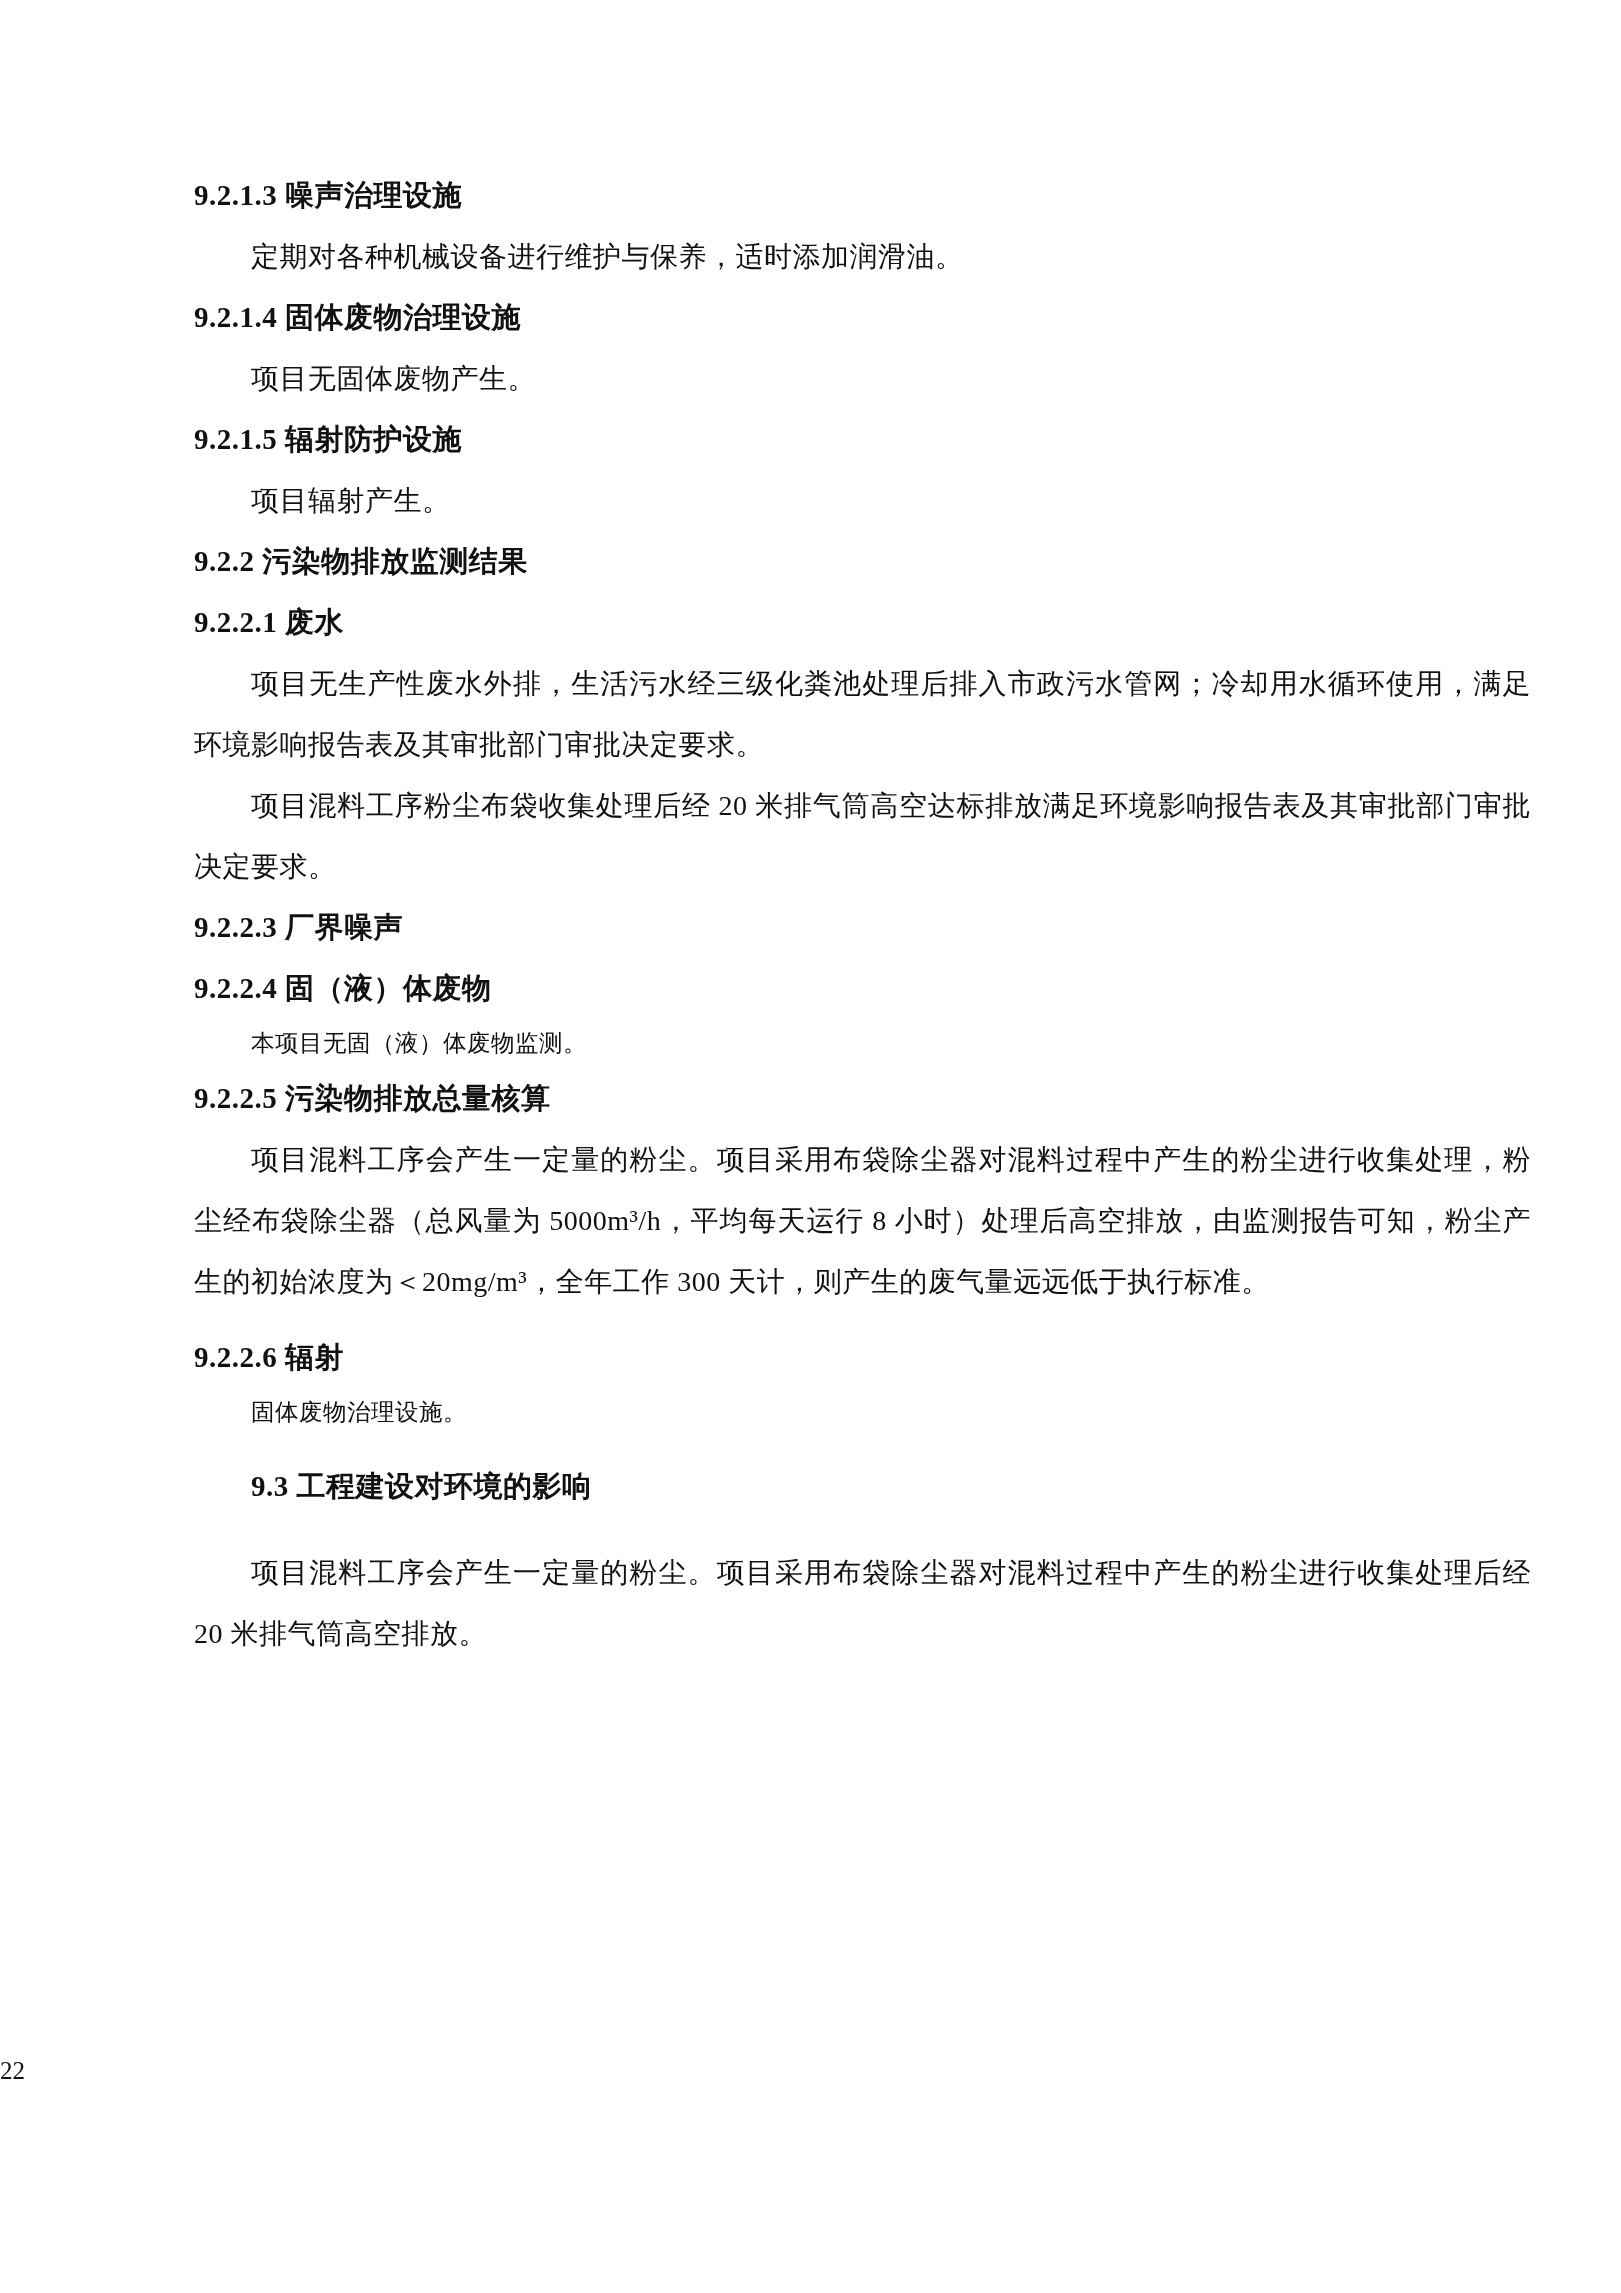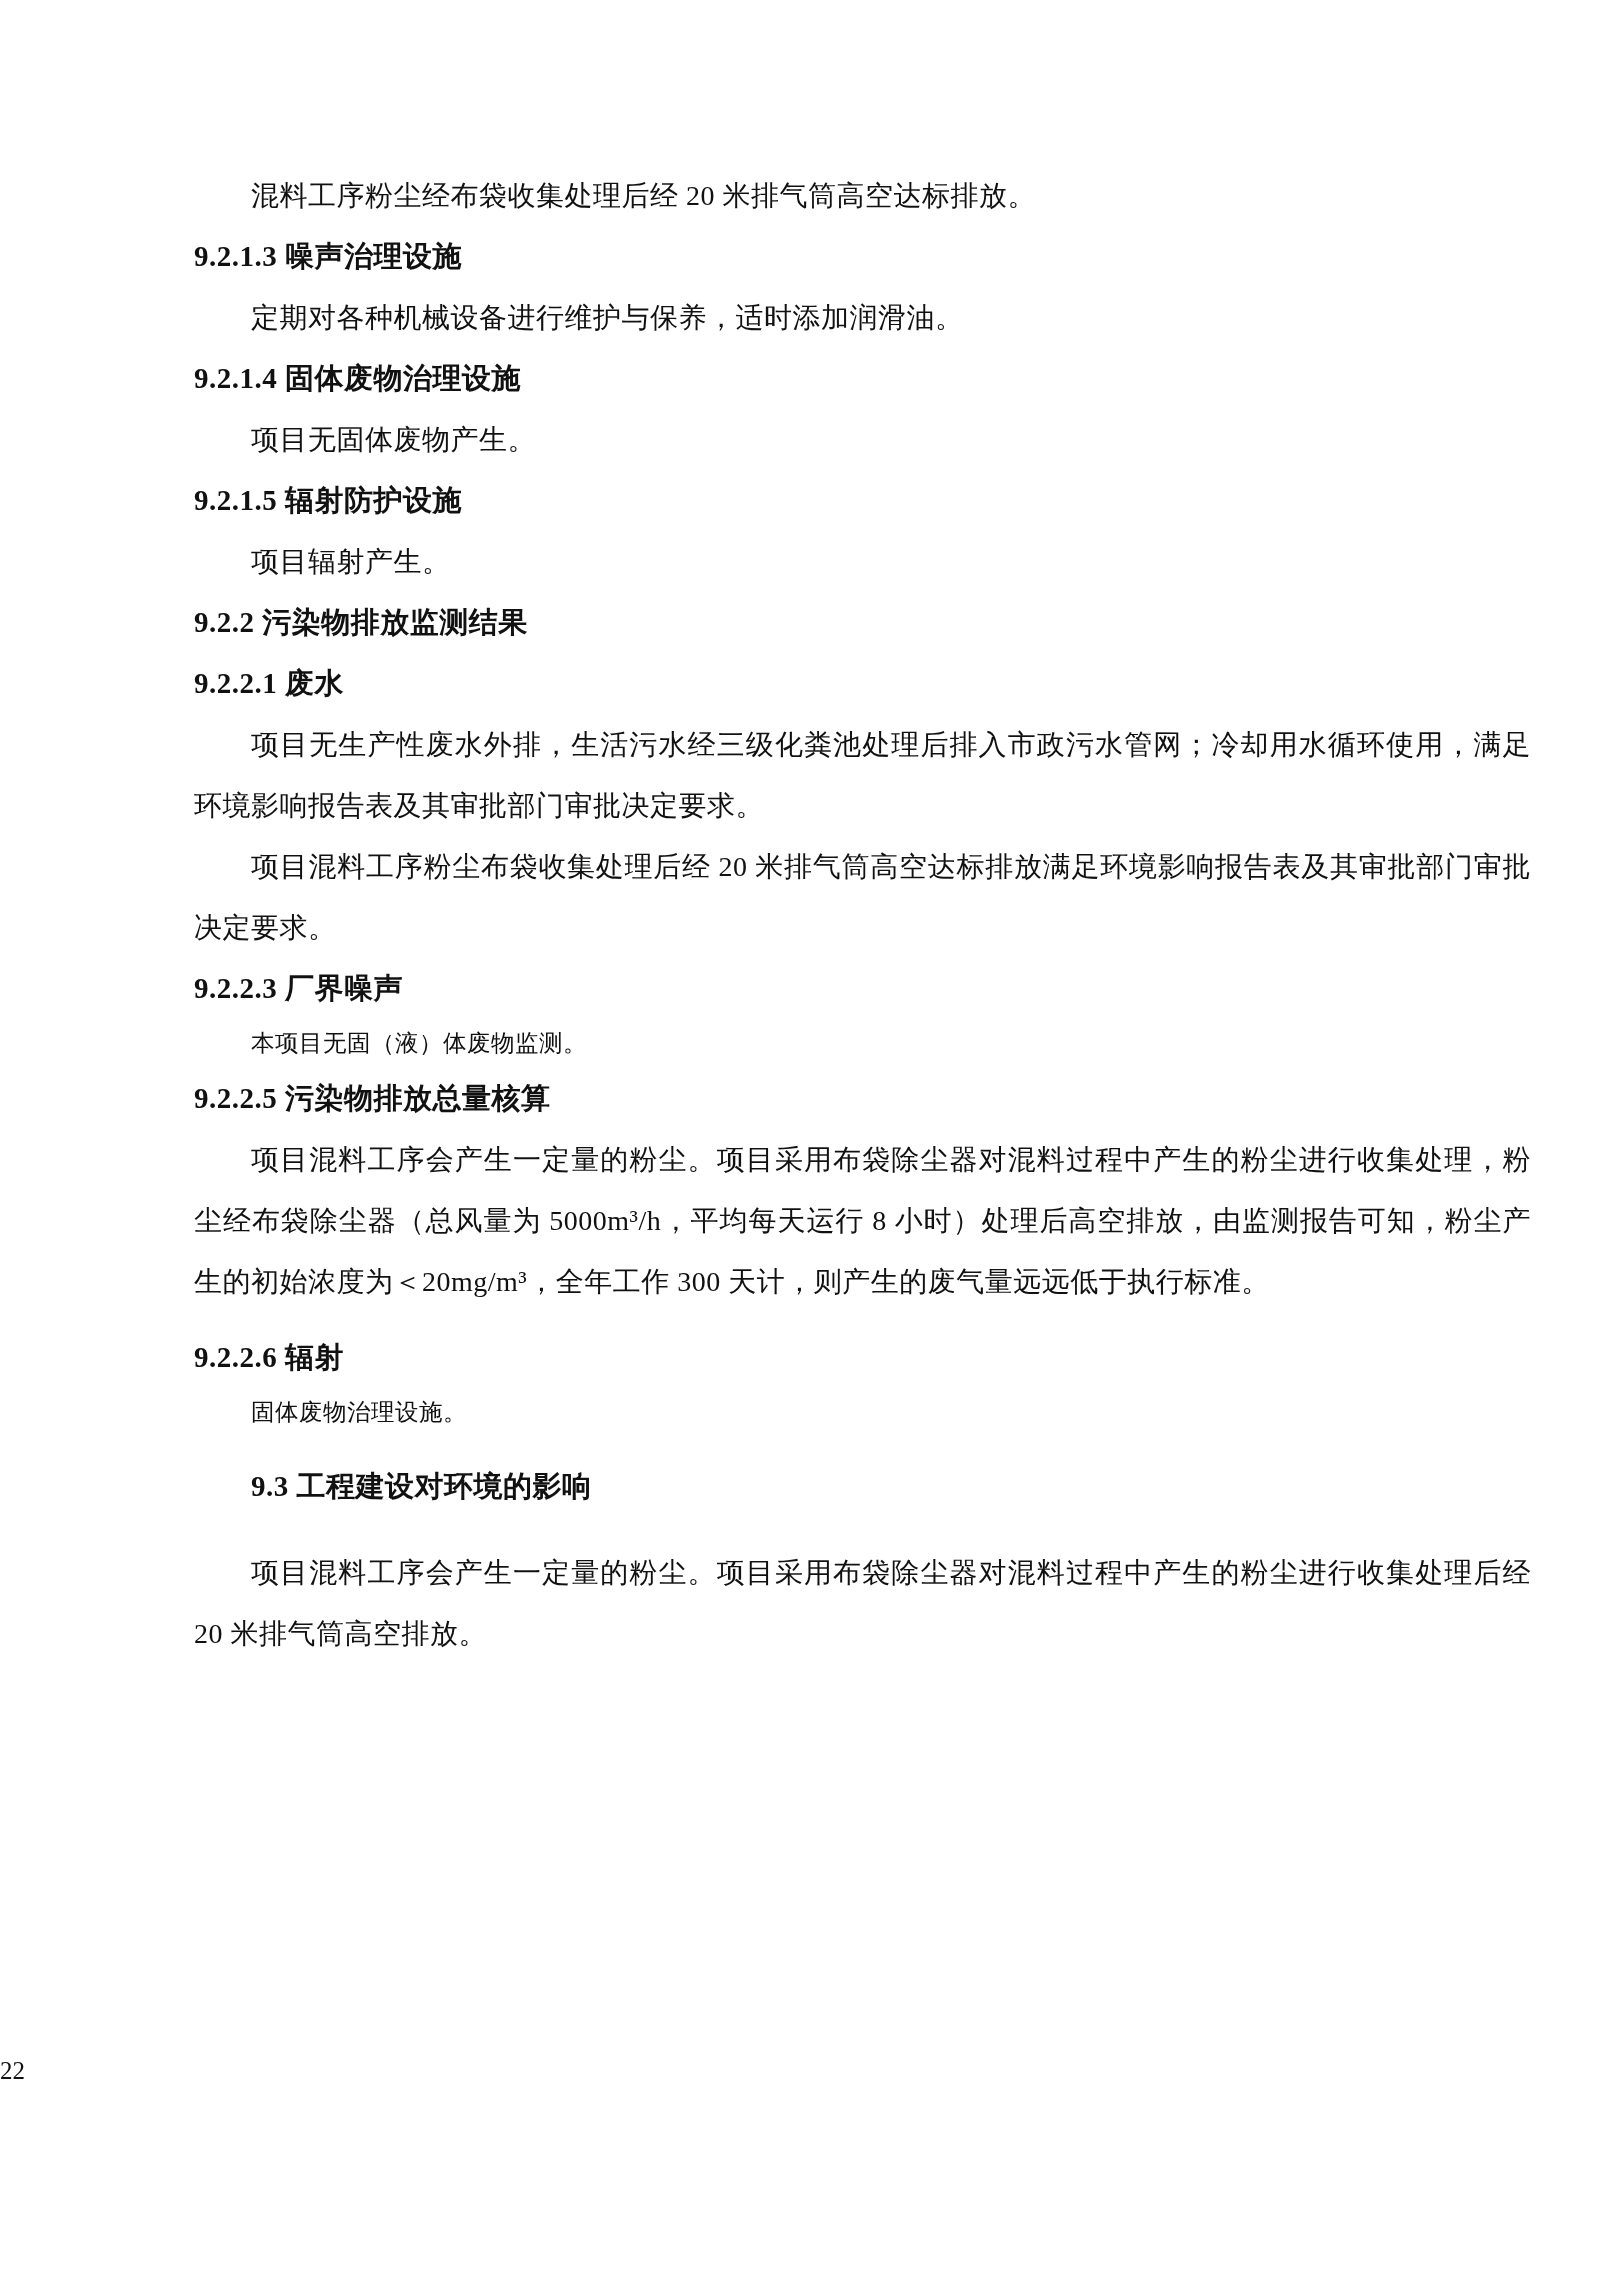--- a/index.html
+++ b/index.html
@@ -60,40 +60,40 @@
     font-size: 25px;
     line-height: 29px;
   }
 </style>
 </head>
 <body>
 
 <div class="page">
   <div class="content">
 
-    <p class="para">混料工序粉尘经布袋收集处理后经 20 米排气筒高空达标排放。</p>
 
     <h3 class="heading">9.2.1.3 噪声治理设施</h3>
     <p class="para">定期对各种机械设备进行维护与保养，适时添加润滑油。</p>
 
     <h3 class="heading">9.2.1.4 固体废物治理设施</h3>
     <p class="para">项目无固体废物产生。</p>
 
     <h3 class="heading">9.2.1.5 辐射防护设施</h3>
     <p class="para">项目辐射产生。</p>
 
     <h3 class="heading">9.2.2 污染物排放监测结果</h3>
 
     <h3 class="heading">9.2.2.1 废水</h3>
     <p class="para">项目无生产性废水外排，生活污水经三级化粪池处理后排入市政污水管网；冷却用水循环使用，满足环境影响报告表及其审批部门审批决定要求。</p>
 
     <p class="para">项目混料工序粉尘布袋收集处理后经 20 米排气筒高空达标排放满足环境影响报告表及其审批部门审批决定要求。</p>
 
     <h3 class="heading">9.2.2.3 厂界噪声</h3>
 
+    <h3 class="heading">9.2.2.4 固（液）体废物</h3>
     <p class="para-small">本项目无固（液）体废物监测。</p>
 
     <h3 class="heading">9.2.2.5 污染物排放总量核算</h3>
     <p class="para">项目混料工序会产生一定量的粉尘。项目采用布袋除尘器对混料过程中产生的粉尘进行收集处理，粉尘经布袋除尘器（总风量为 5000m³/h，平均每天运行 8 小时）处理后高空排放，由监测报告可知，粉尘产生的初始浓度为＜20mg/m³，全年工作 300 天计，则产生的废气量远远低于执行标准。</p>
 
     <h3 class="heading heading-926">9.2.2.6 辐射</h3>
     <p class="para-small">固体废物治理设施。</p>
 
     <h3 class="heading heading-93">9.3 工程建设对环境的影响</h3>
     <p class="para para-gap">项目混料工序会产生一定量的粉尘。项目采用布袋除尘器对混料过程中产生的粉尘进行收集处理后经 20 米排气筒高空排放。</p>

